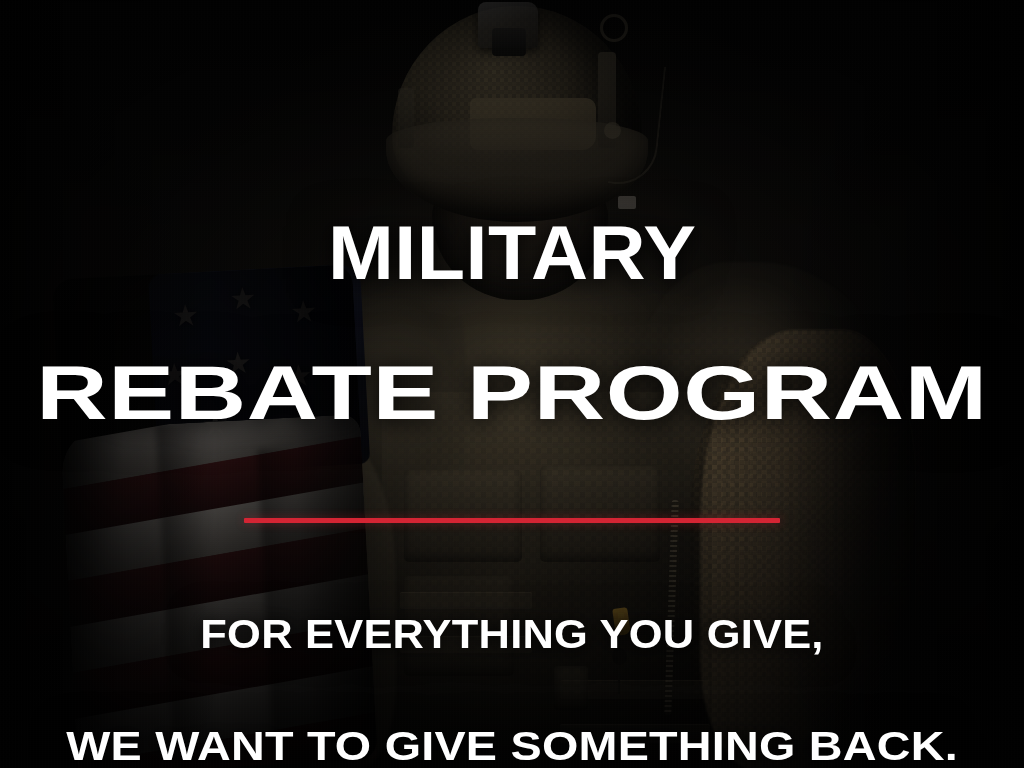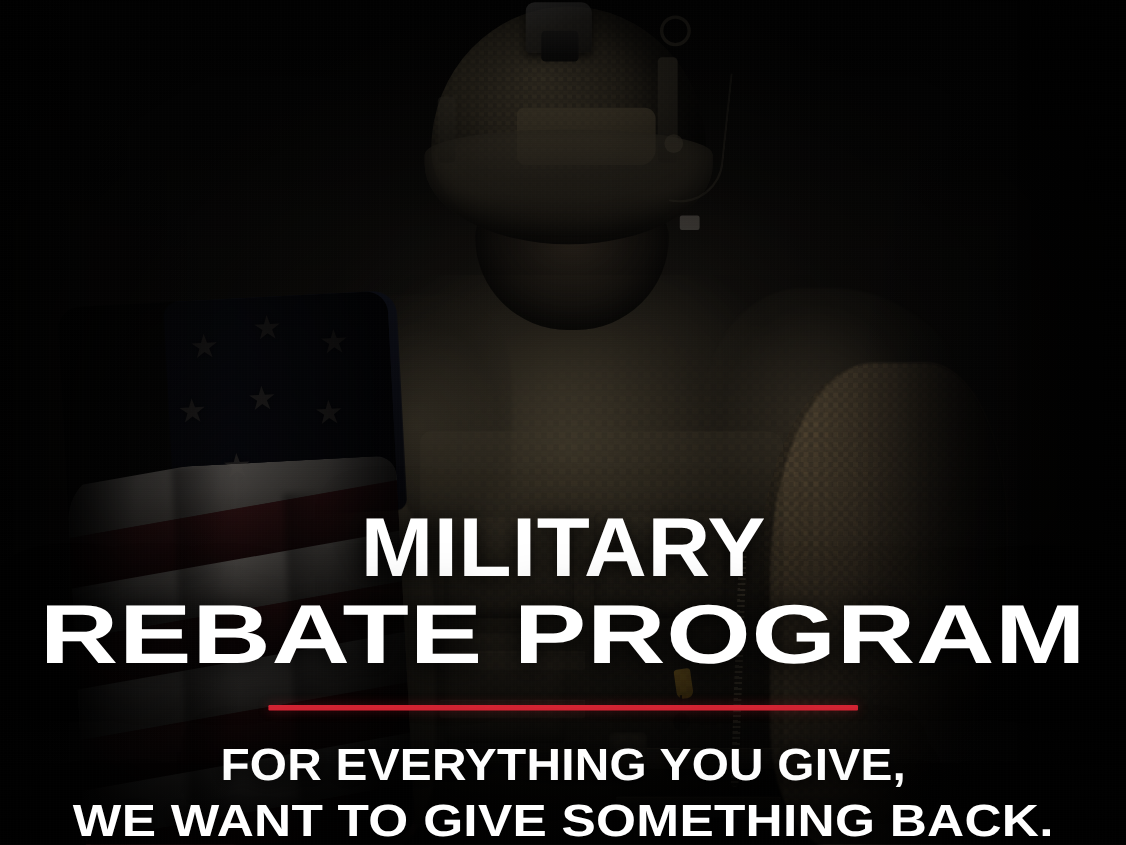--- a/index.html
+++ b/index.html
@@ -359,21 +359,21 @@
       linear-gradient(90deg, rgba(0,0,0,0.92) 0%, rgba(0,0,0,0.30) 9%, rgba(0,0,0,0) 22%, rgba(0,0,0,0) 76%, rgba(0,0,0,0.42) 90%, rgba(0,0,0,0.95) 100%);
   }
 
   
   .content {
     position: absolute;
     inset: 0;
     display: flex;
     flex-direction: column;
     align-items: center;
-    justify-content: flex-end;
+    justify-content: space-between;
     z-index: 10;
   }
   .headline {
     text-align: center;
     color: #ffffff;
     font-family: "Liberation Sans", sans-serif;
     font-weight: 700;
     text-transform: uppercase;
     letter-spacing: 0.5px;
     line-height: 0.98;

